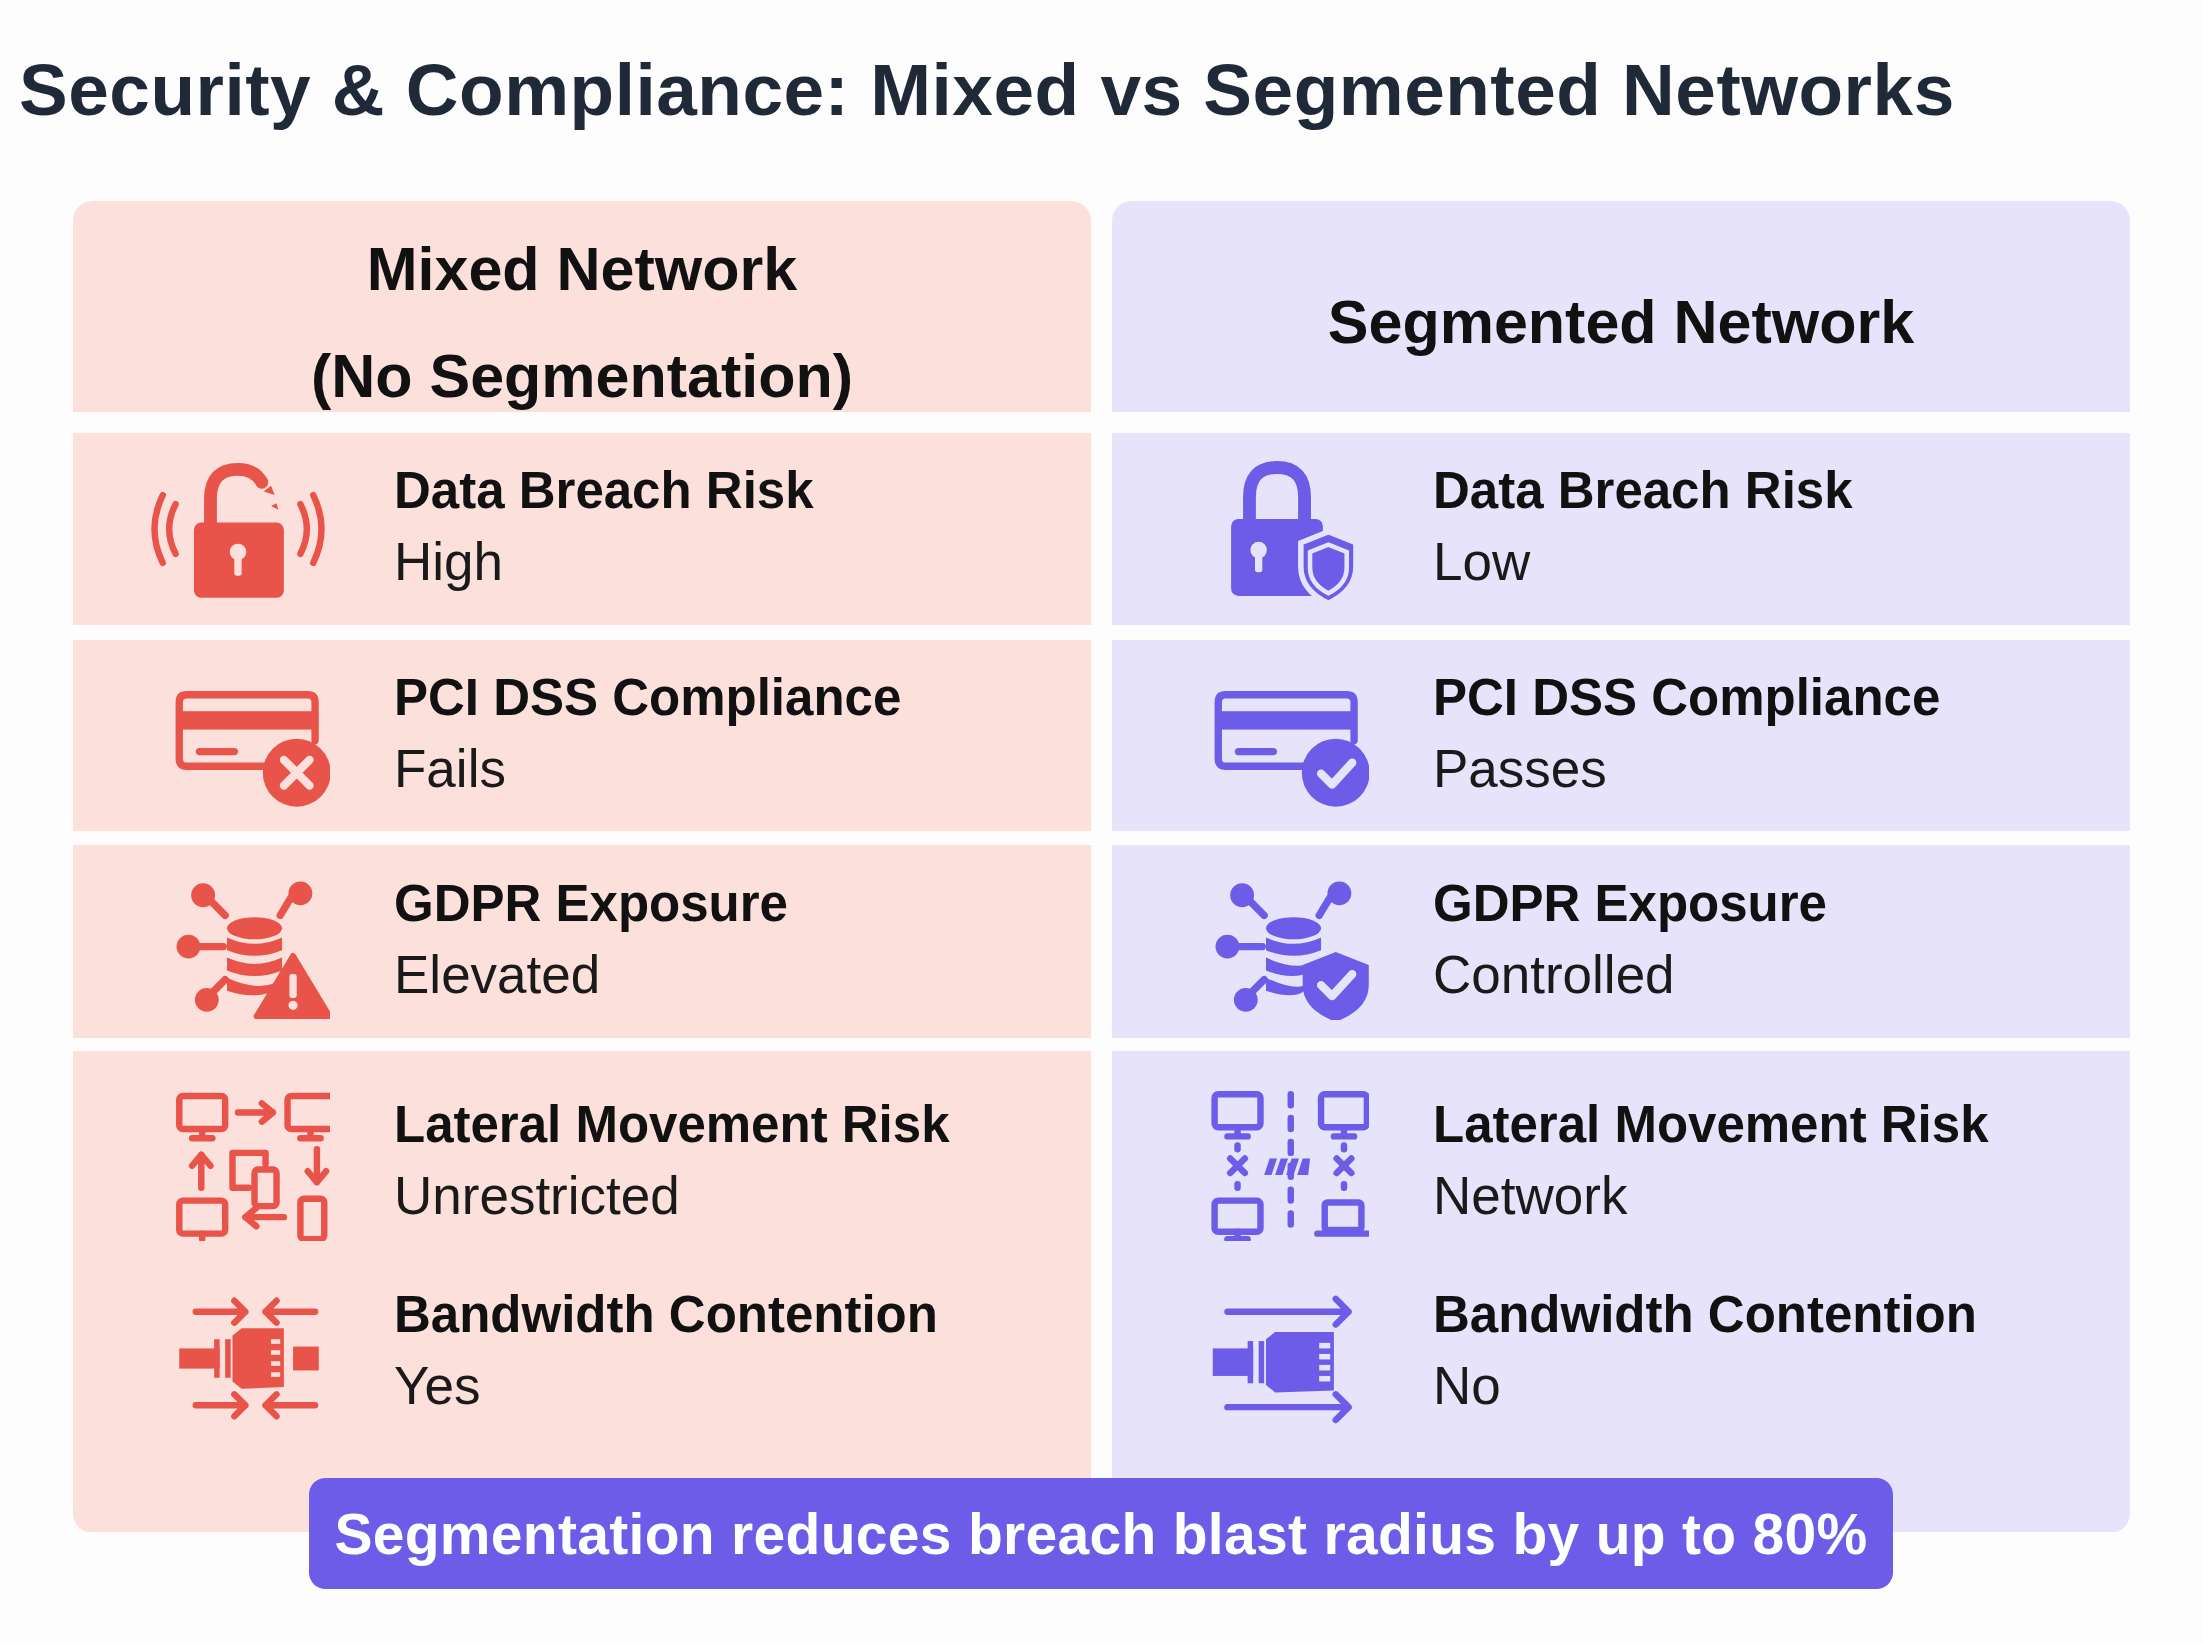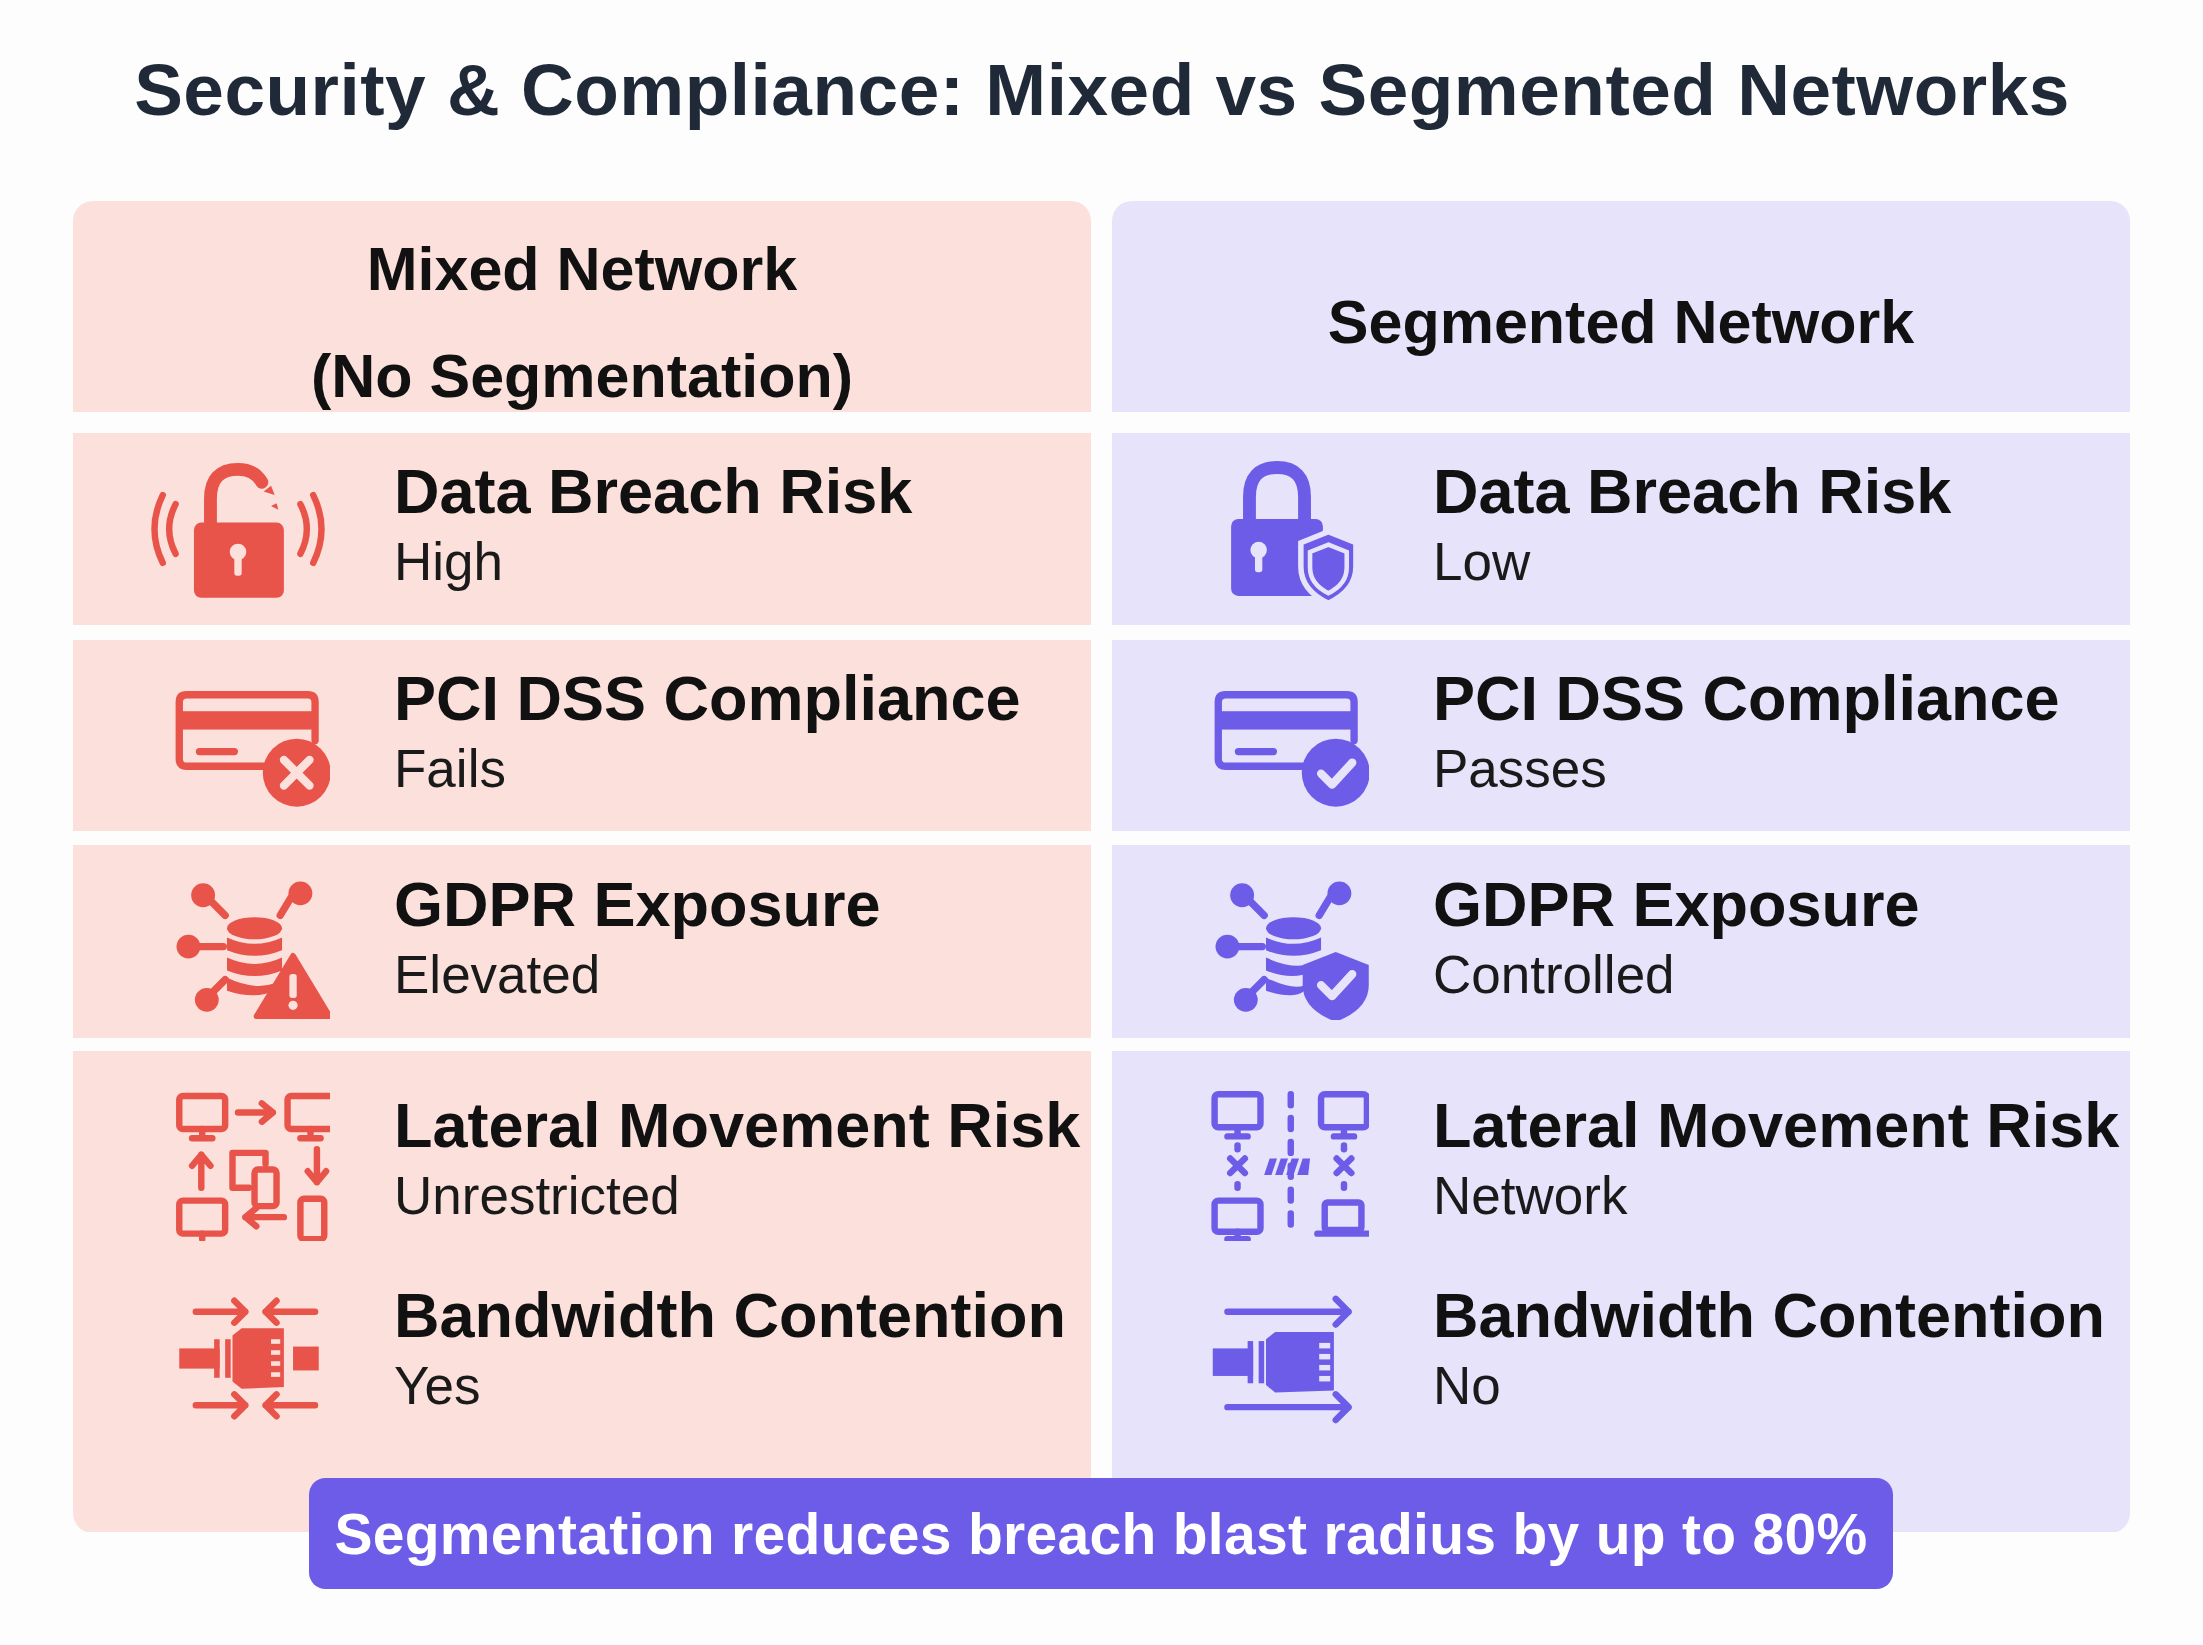--- a/index.html
+++ b/index.html
@@ -1,42 +1,42 @@
 <!DOCTYPE html>
 <html style="font-size:14.7px"><head>
 <meta charset="utf-8">
 <style>
   * { box-sizing: border-box; margin: 0; padding: 0; }
   html, body { width: 2204px; height: 1646px; background: #fdfdfd; overflow: hidden; }
   body { position: relative; font-family: "Liberation Sans", "DejaVu Sans", sans-serif; color: #111; }
 
   .title {
-    position: absolute; left: 0; top: 48px; width: 2204px; text-align: center;
-    font-size: 73px; font-weight: 700; color: #1f2937; letter-spacing: 0.5px;
+    position: absolute; left: 0; top: 48px; width: 2204px; 
+    font-size: 73px; font-weight: 700; color: #1f2937; letter-spacing: 0.5px; padding-left: 19px;
   }
 
   .panel {
     position: absolute; top: 201px; width: 1018px; height: 1332px;
     border-radius: 20px; overflow: hidden; background: #fdfdfd;
   }
   .panel.left { left: 73px; }
   .panel.right { left: 1112px; }
 
   .panel .cell { position: absolute; left: 0; width: 100%; }
   .panel.left .cell { background: #fbe0db; }
   .panel.right .cell { background: #e6e3fa; }
 
   .hdr { top: 0; height: 211px; display: flex; flex-direction: column; align-items: center; justify-content: center; }
   .hdr span { font-size: 61px; font-weight: 700; line-height: 75px; color: #111; margin-top: 32px; }
 
   .row { display: block; }
   .row .icon { position: absolute; left: 73px; top: 50%; transform: translateY(-50%); width: 184px; height: 156px; }
   .row .icon svg { width: 100%; height: 100%; }
   .row .txt { position: absolute; left: 321px; top: 50%; transform: translateY(-52%); }
-  .row .lbl { display: block; font-size: 63px; font-weight: 700; line-height: 72px; color: #111; }
+  .row .lbl { display: block; font-size: 51px; font-weight: 700; line-height: 72px; color: #111; }
   .row .val { display: block; font-size: 53px; font-weight: 400; line-height: 70px; color: #1a1a1a; }
 
   .r1 { top: 232px; height: 192px; }
   .r2 { top: 439px; height: 191px; }
   .r3 { top: 644px; height: 193px; }
   .r4 { top: 850px; height: 223px; }
   .r5 { top: 1056px; height: 275px; }
   .r5 .icon { top: 96px; }
   .r5 .txt { top: 96px; }
 

